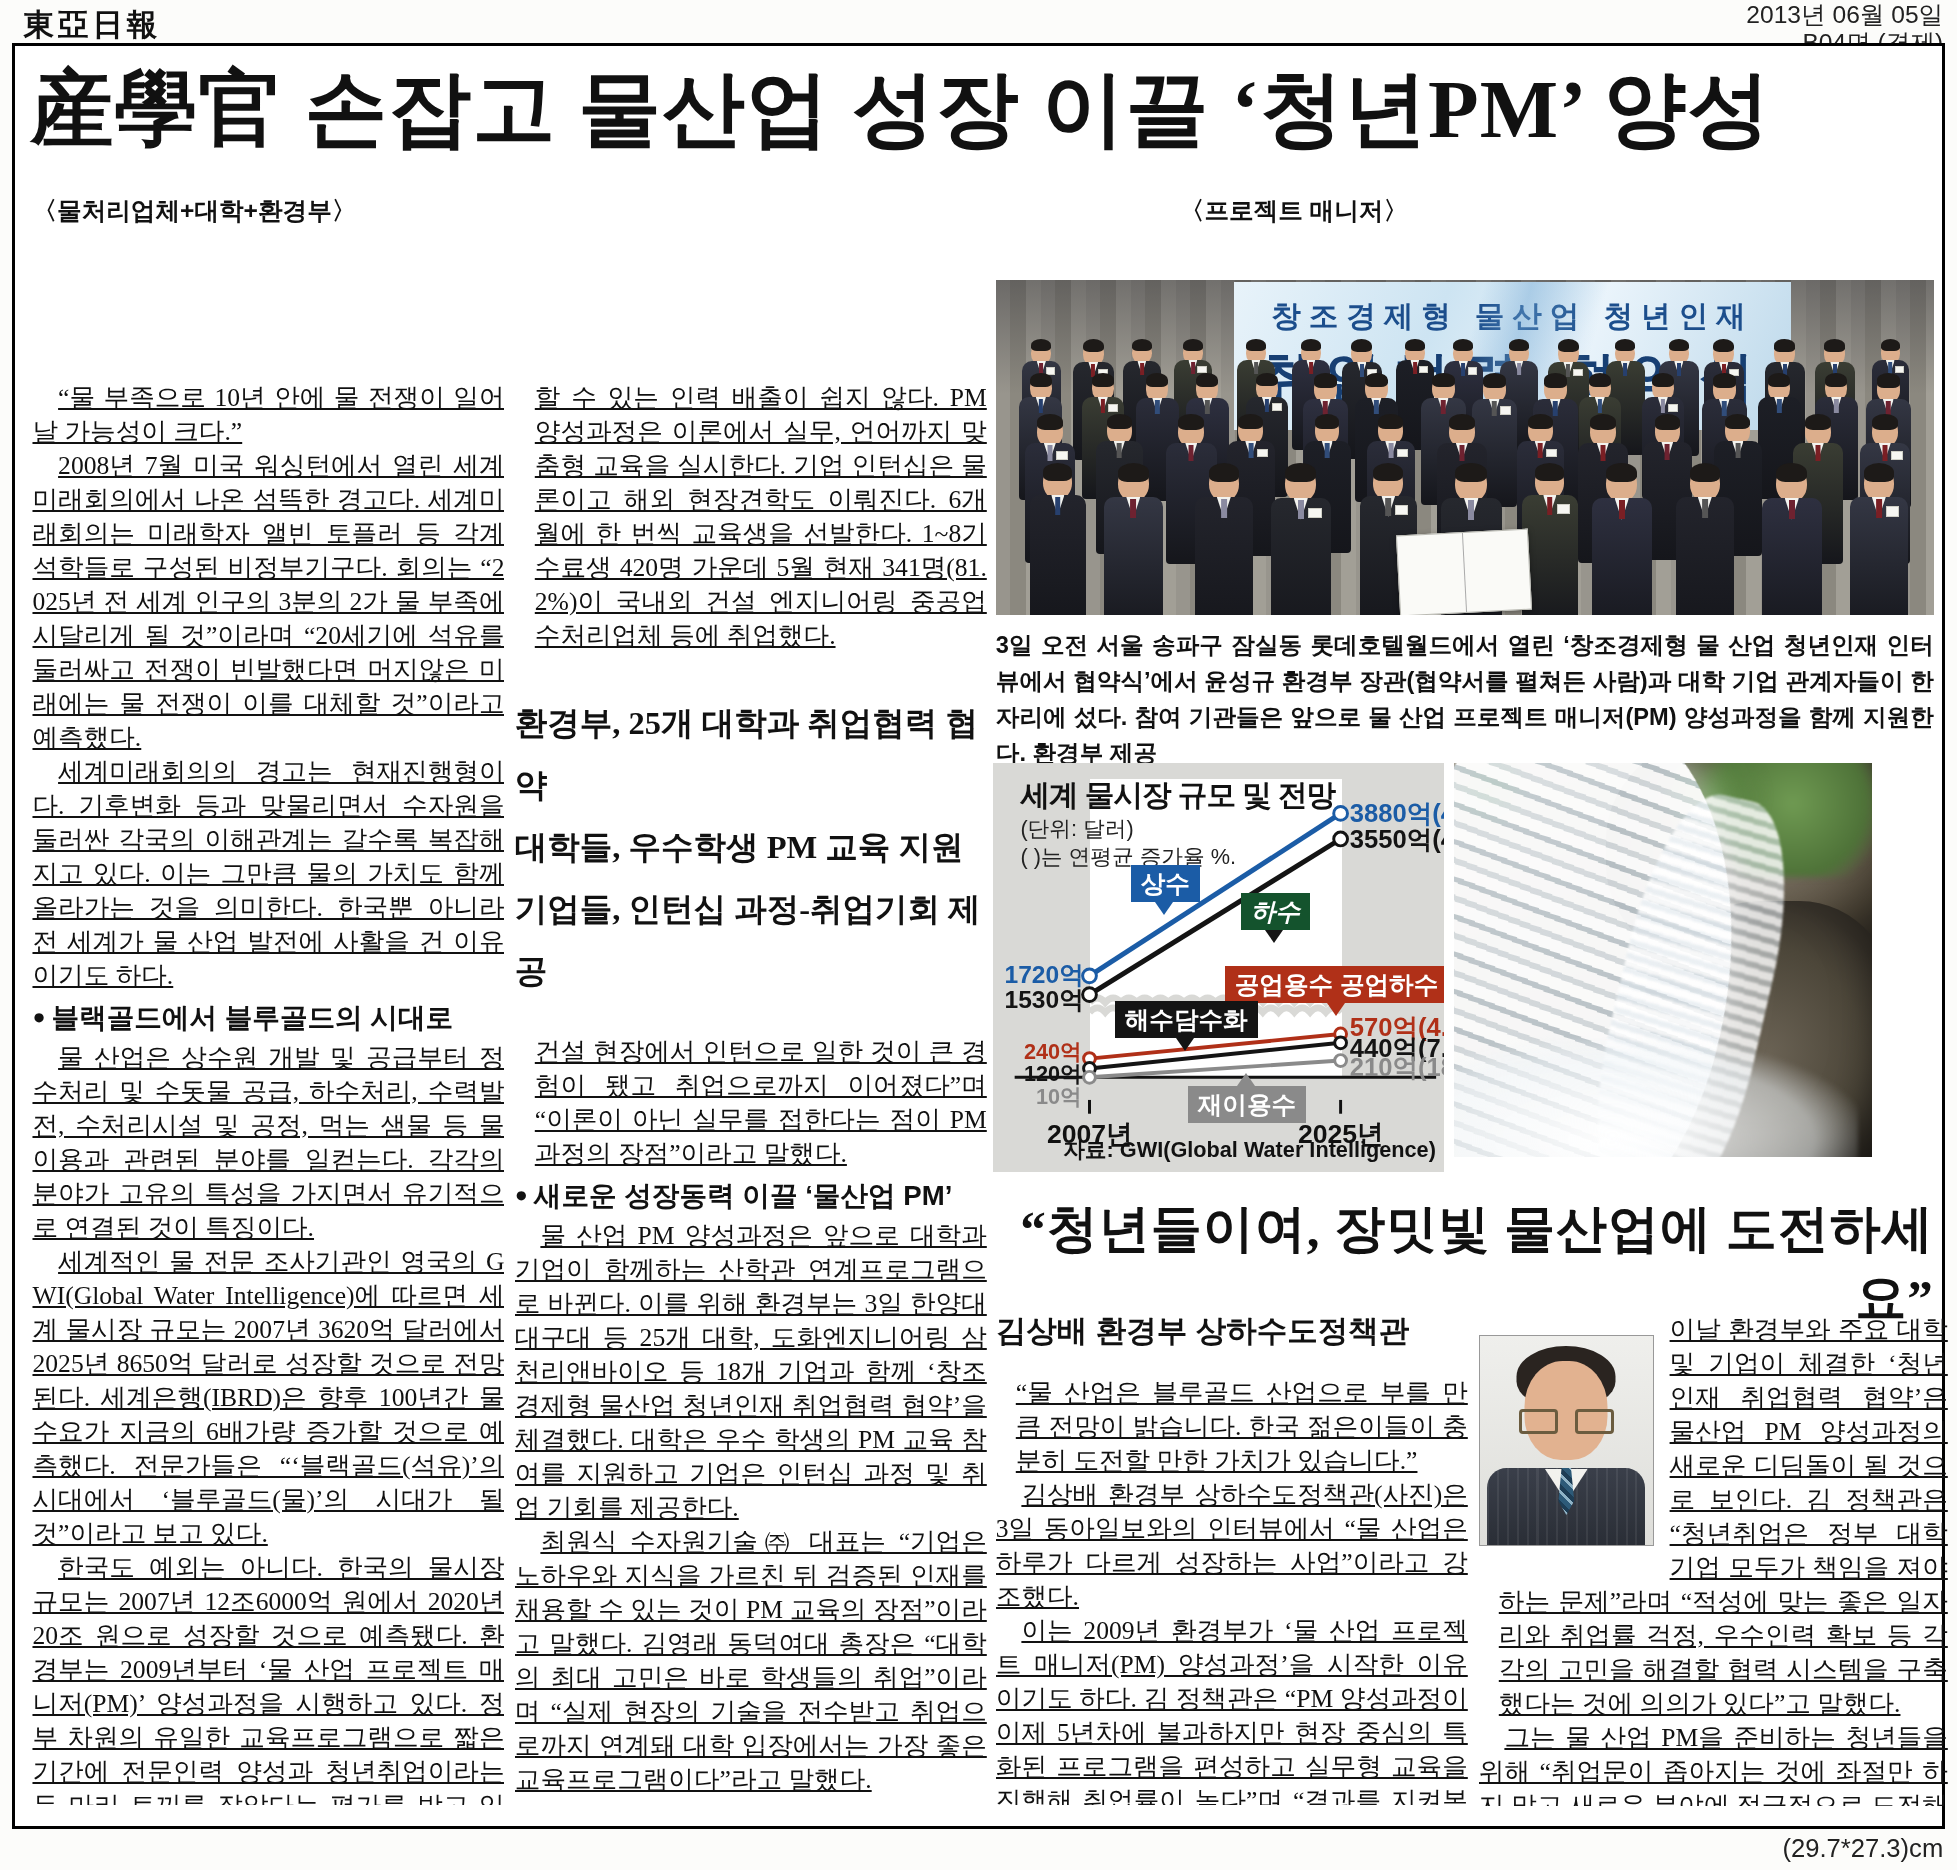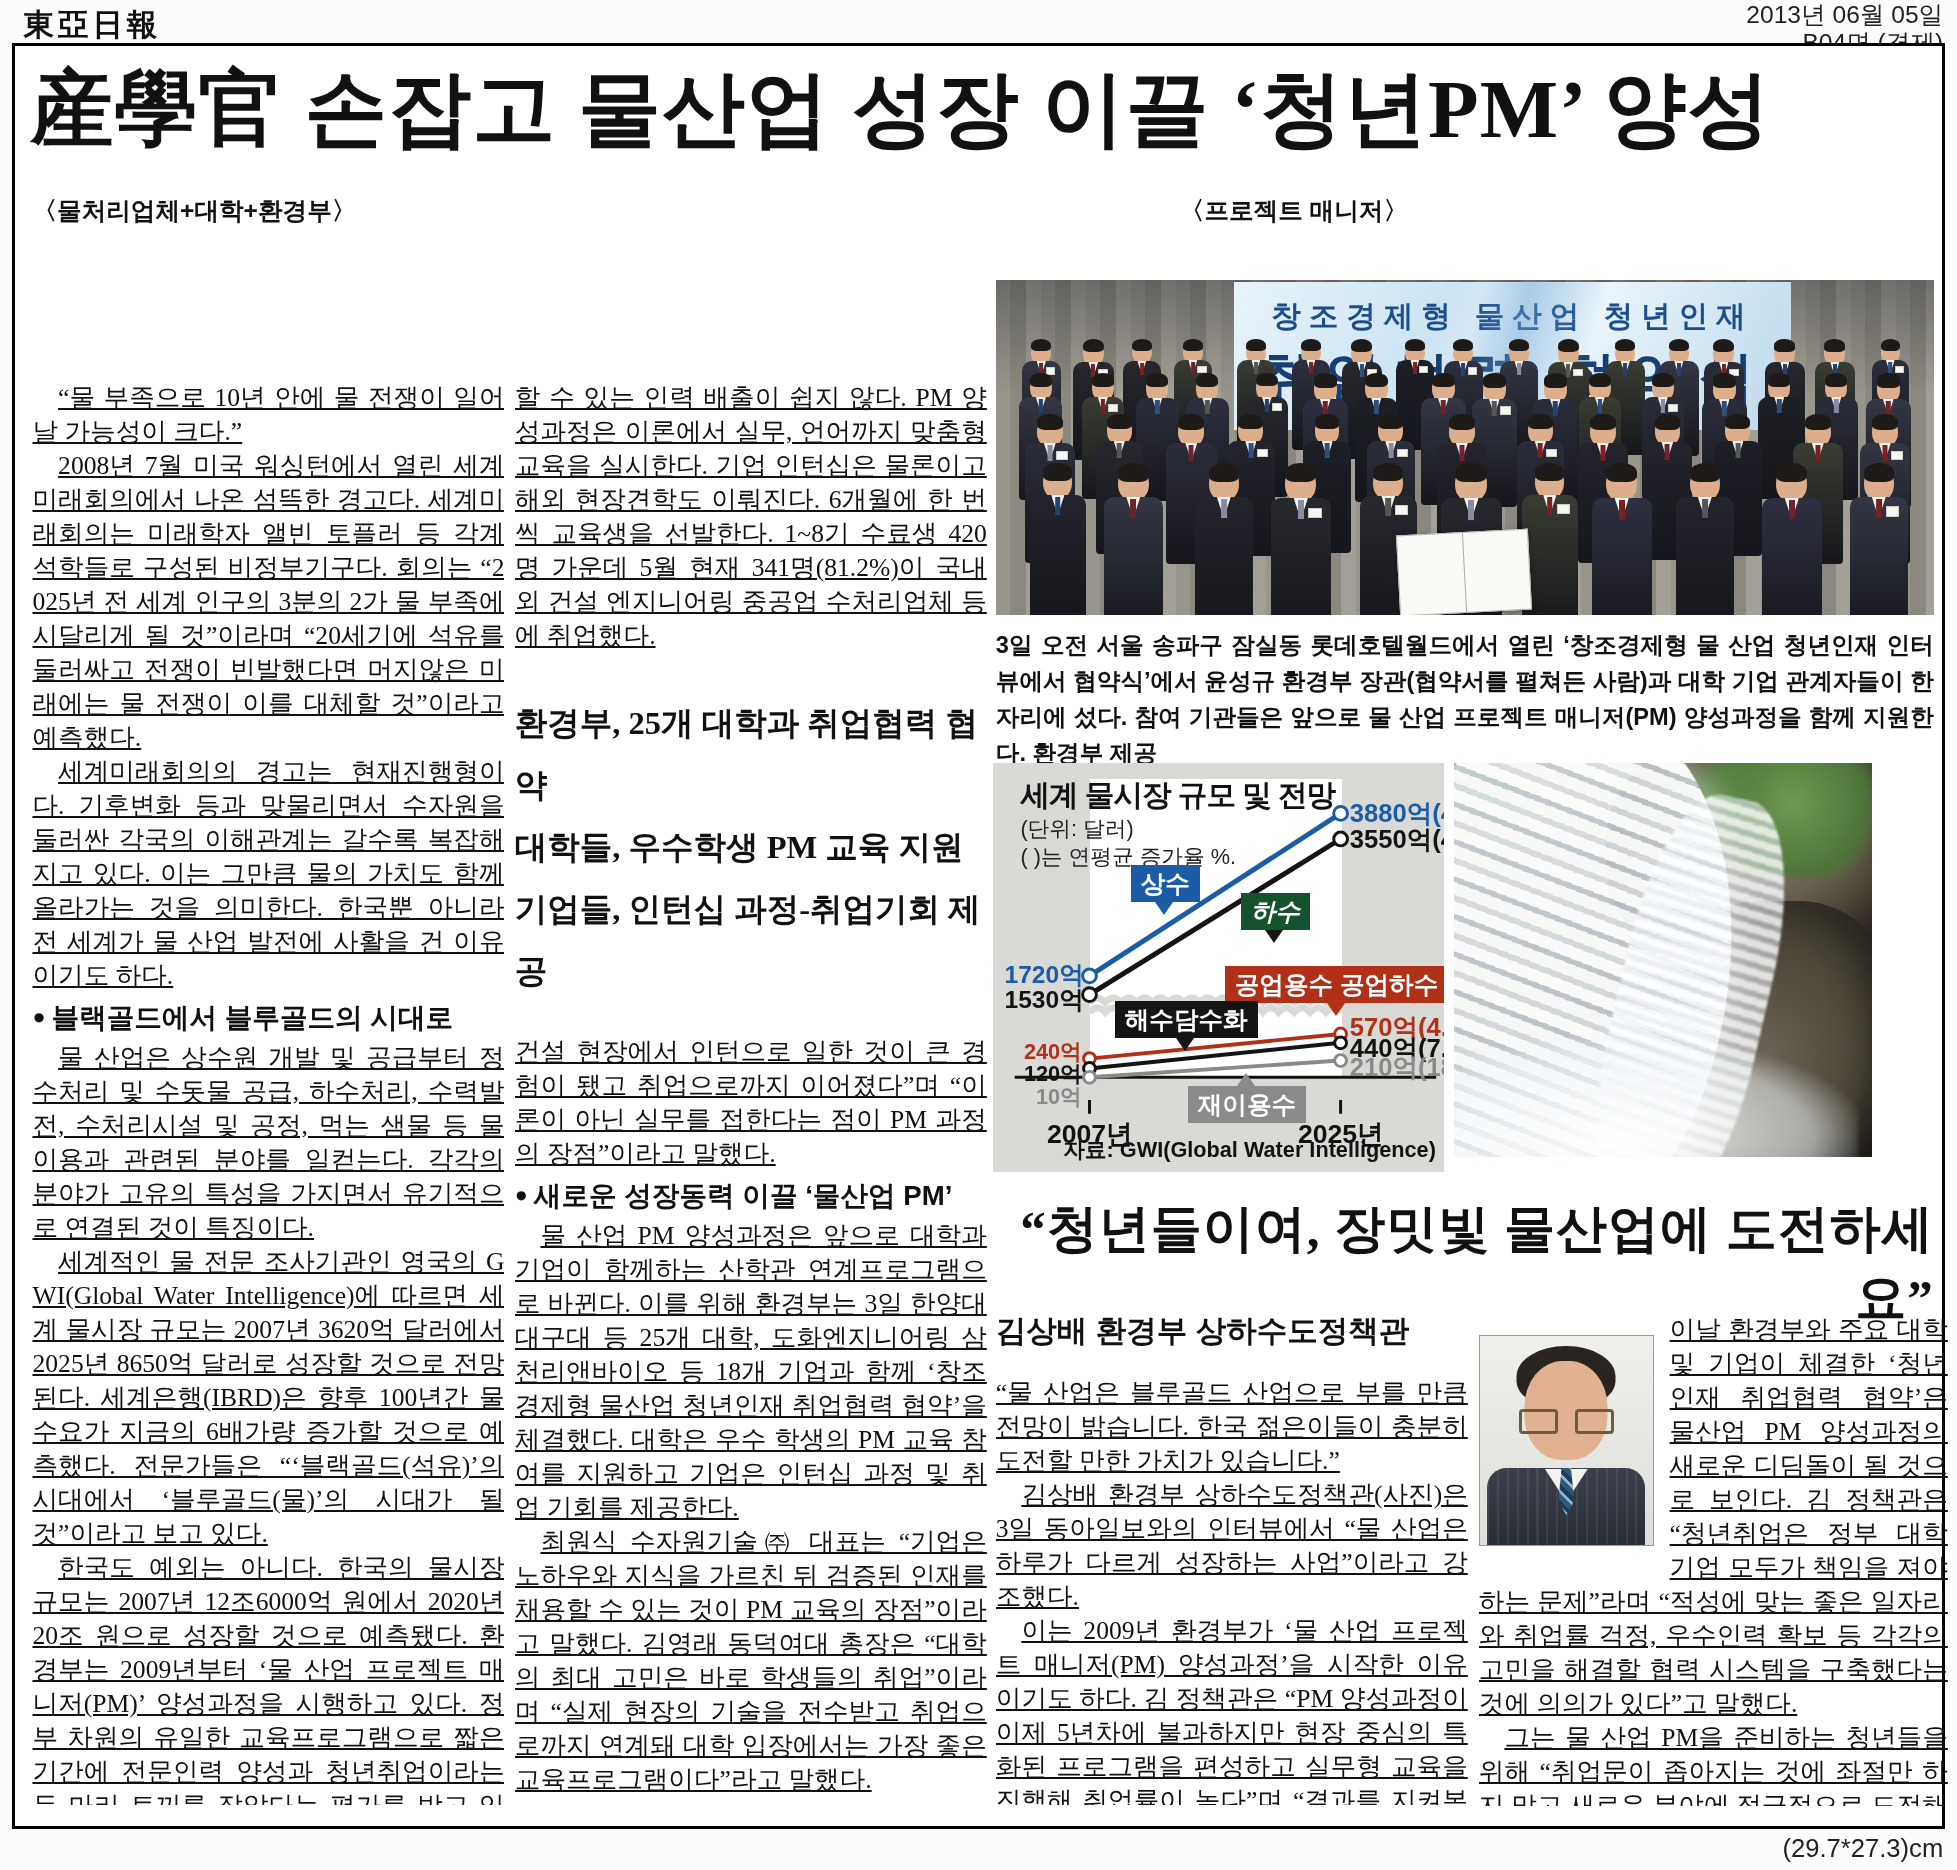--- a/index.html
+++ b/index.html
@@ -22,21 +22,21 @@
   .tag-left{left:17.7px;top:148px;}
   .tag-right{left:1165px;top:148px;}
 
   .section-head{left:17.7px;top:223px;display:flex;align-items:center;
                 font-family:"Liberation Sans","DejaVu Sans",sans-serif;font-size:36px;font-weight:800;}
   .section-head .sq{width:32.5px;height:32.5px;background:#5c5c5c;margin-right:14.8px;flex:0 0 auto;}
 
   
   .ncol{width:472px;font-size:25.6px;line-height:34px;text-align:justify;word-break:break-all;overflow:hidden;}
   .ncol p{margin:0;text-indent:25.6px;text-decoration:underline;}
-  .ncol p.noindent{text-indent:0;}
+  .ncol p.noindent{text-indent:0;margin-left:20px;}
   .col-sub{margin:6.9px 0 5.9px;font-family:"Liberation Sans","DejaVu Sans",sans-serif;
            font-size:27.6px;font-weight:800;text-indent:0;}
   .col-sub .bullet{font-size:21.7px;vertical-align:3px;margin-right:5.9px;}
   .pullquote{margin:39px 0 33px;}
   .pull-line{font-size:32.5px;line-height:62px;font-weight:bold;letter-spacing:0;text-align:left;}
 
   #col1{left:17.7px;top:335px;height:1424px;}
   #col2{left:500px;top:335px;height:1424px;}
 
   

